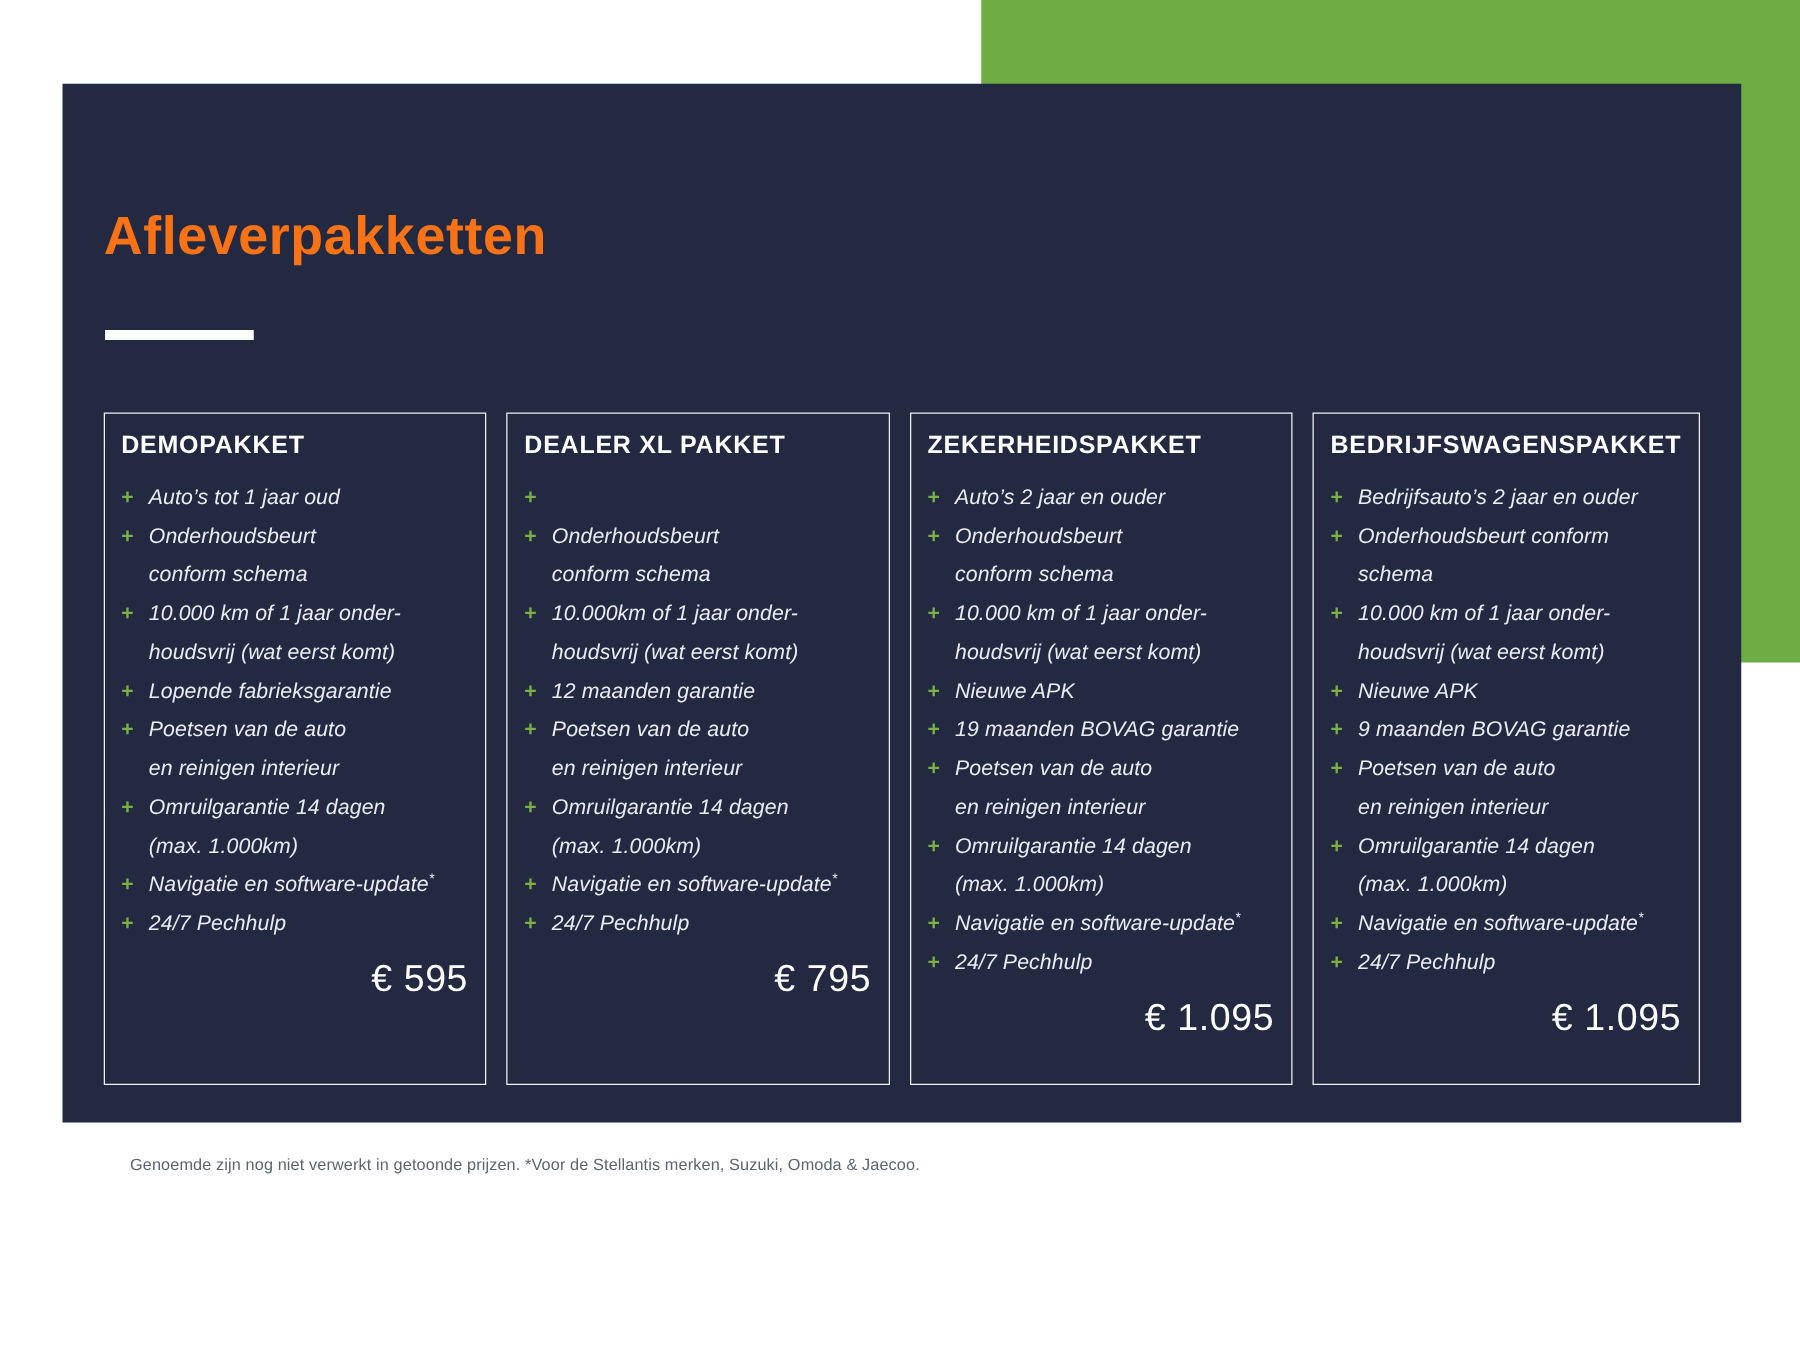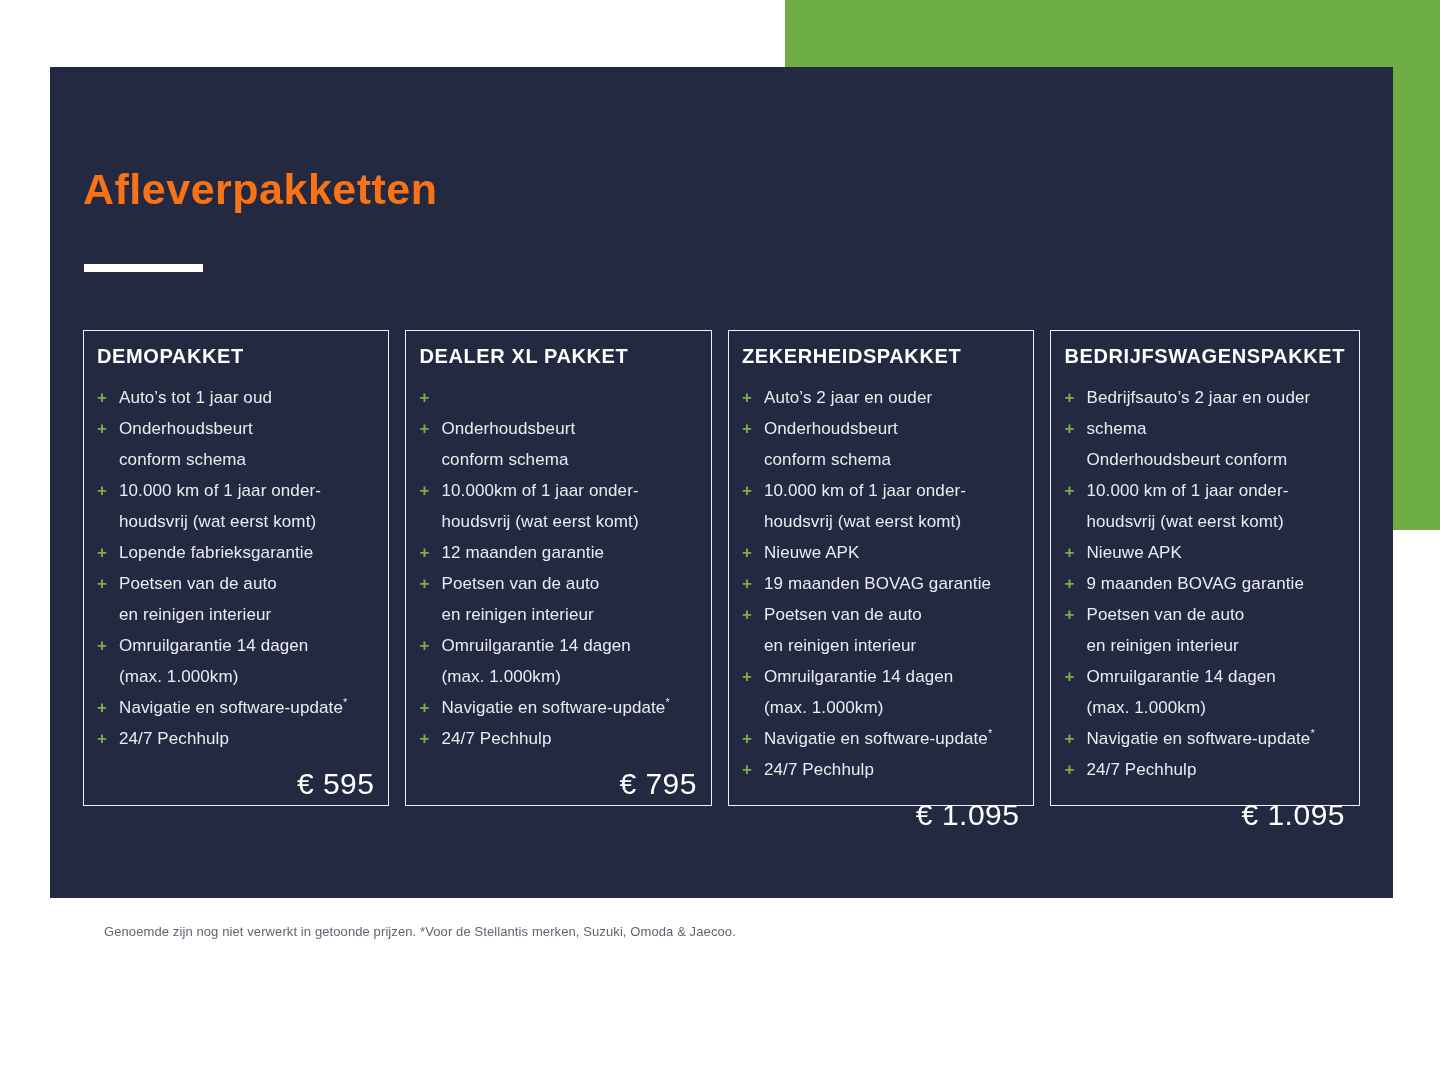--- a/index.html
+++ b/index.html
@@ -25,37 +25,37 @@
     font-size:43px;font-weight:700;color:#f97316;letter-spacing:0.5px;
   }
   .title-underline{
     position:absolute;left:34px;top:197px;width:119px;height:8px;background:#ffffff;
   }
   .grid{
     position:absolute;left:33px;top:263px;width:1277px;
     display:flex;gap:16px;
   }
   .card{
-    flex:1 1 0;height:476px;
+    flex:1 1 0;height:538px;
     border:1.5px solid var(--card-border);
     padding:14px 14px 0 13px;
     background:transparent;
   }
   .card-title{
     margin:0;font-size:20px;font-weight:700;color:#ffffff;letter-spacing:0.6px;
     white-space:nowrap;
   }
   .features{list-style:none;margin:14px 0 0;padding:0;}
   .feature{display:flex;color:var(--item-text);font-size:17px;line-height:31px;}
   .plus{
     flex:0 0 15px;width:15px;margin-right:7px;
     color:var(--plus-green);font-weight:700;
   }
   .lines{display:block;min-width:0;}
-  .line{display:block;white-space:nowrap;letter-spacing:0.1px;}
+  .line{display:block;white-space:nowrap;letter-spacing:0.1px;font-style:italic;}
   .line sup{font-size:11px;line-height:0;}
   .price{
     margin-top:13px;text-align:right;
     font-size:30px;font-weight:400;color:#ffffff;letter-spacing:0.5px;
   }
   .footnote{
     position:absolute;left:104px;top:924px;margin:0;
     font-size:13px;color:var(--footnote-text);letter-spacing:0.1px;
   }
 </style>
@@ -250,22 +250,22 @@
           <ul class="features">
             <li class="feature">
               <span class="plus">+</span>
               <span class="lines">
                 <span class="line">Bedrijfsauto’s 2 jaar en ouder</span>
               </span>
             </li>
             <li class="feature">
               <span class="plus">+</span>
               <span class="lines">
+                <span class="line">Onderhoudsbeurt conform</span>
                 <span class="line">schema</span>
-                <span class="line">Onderhoudsbeurt conform</span>
               </span>
             </li>
             <li class="feature">
               <span class="plus">+</span>
               <span class="lines">
                 <span class="line">10.000 km of 1 jaar onder-</span>
                 <span class="line">houdsvrij (wat eerst komt)</span>
               </span>
             </li>
             <li class="feature">

